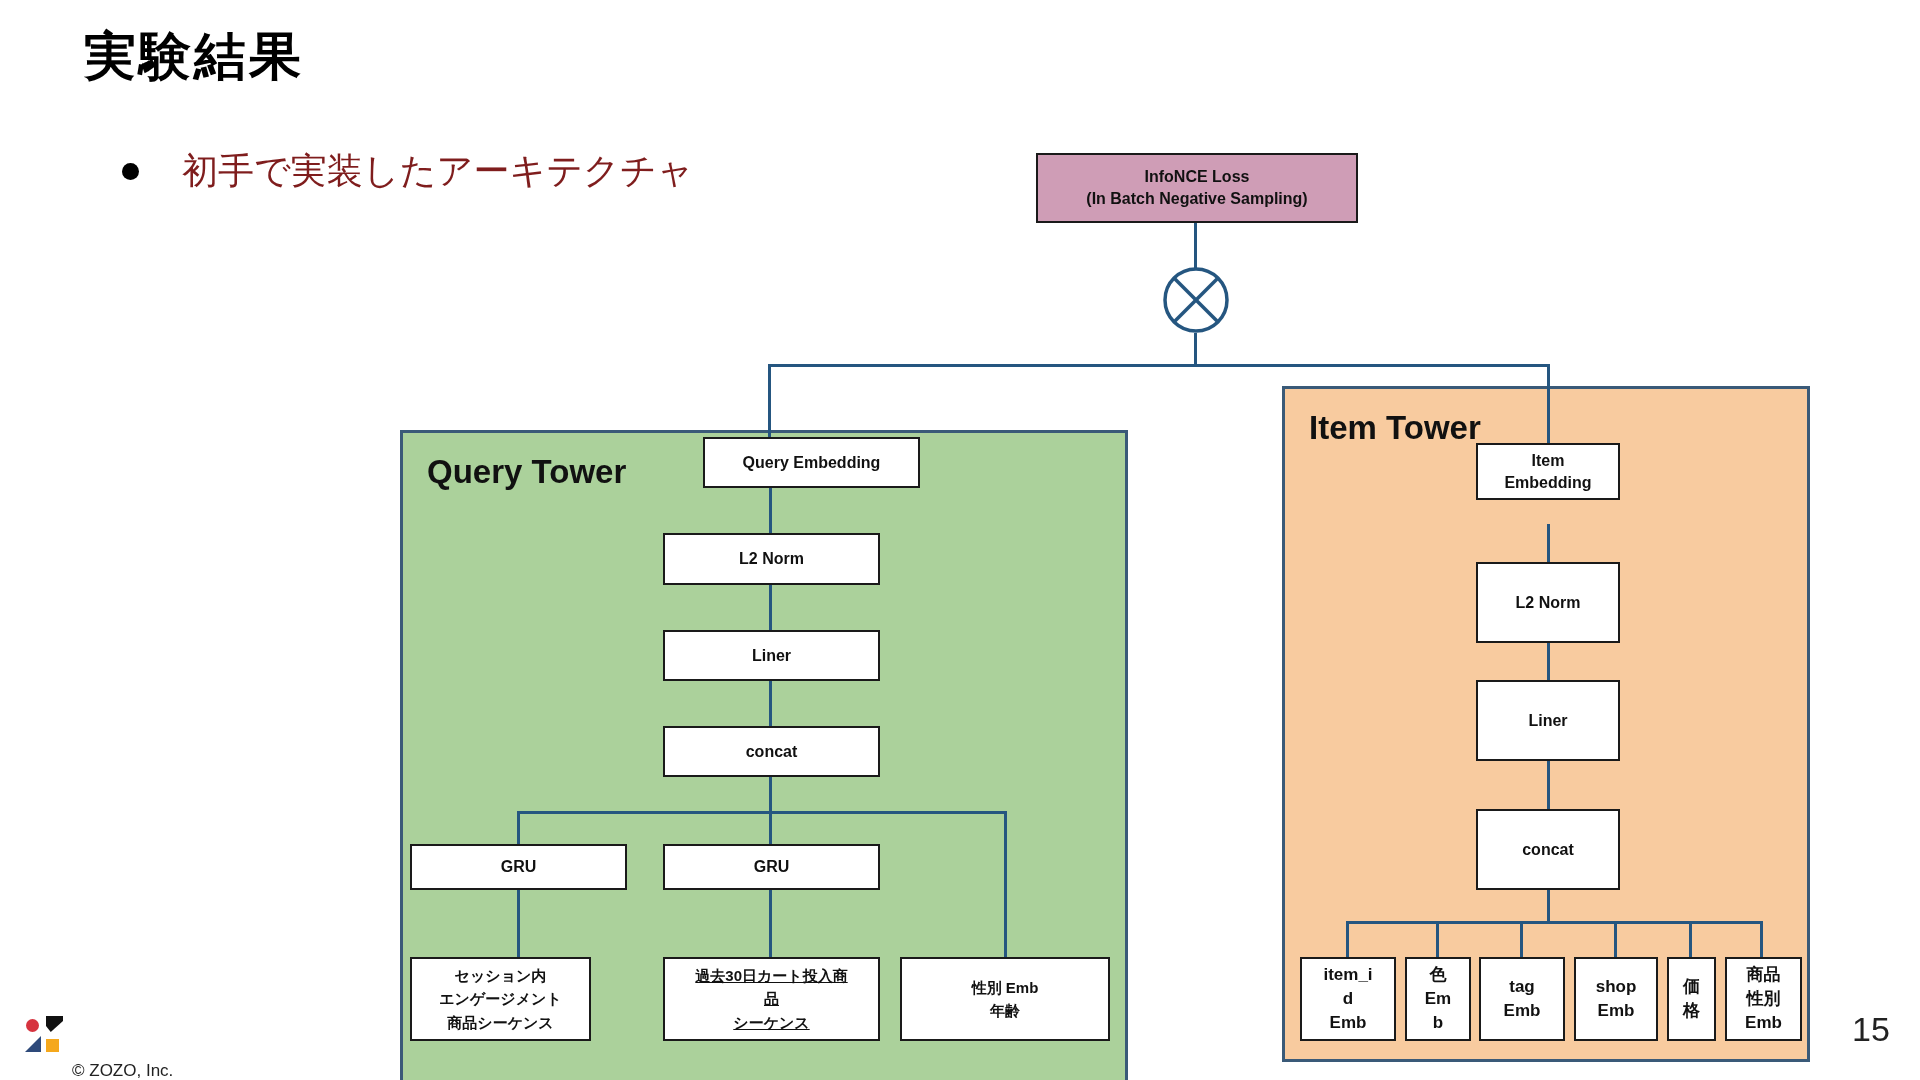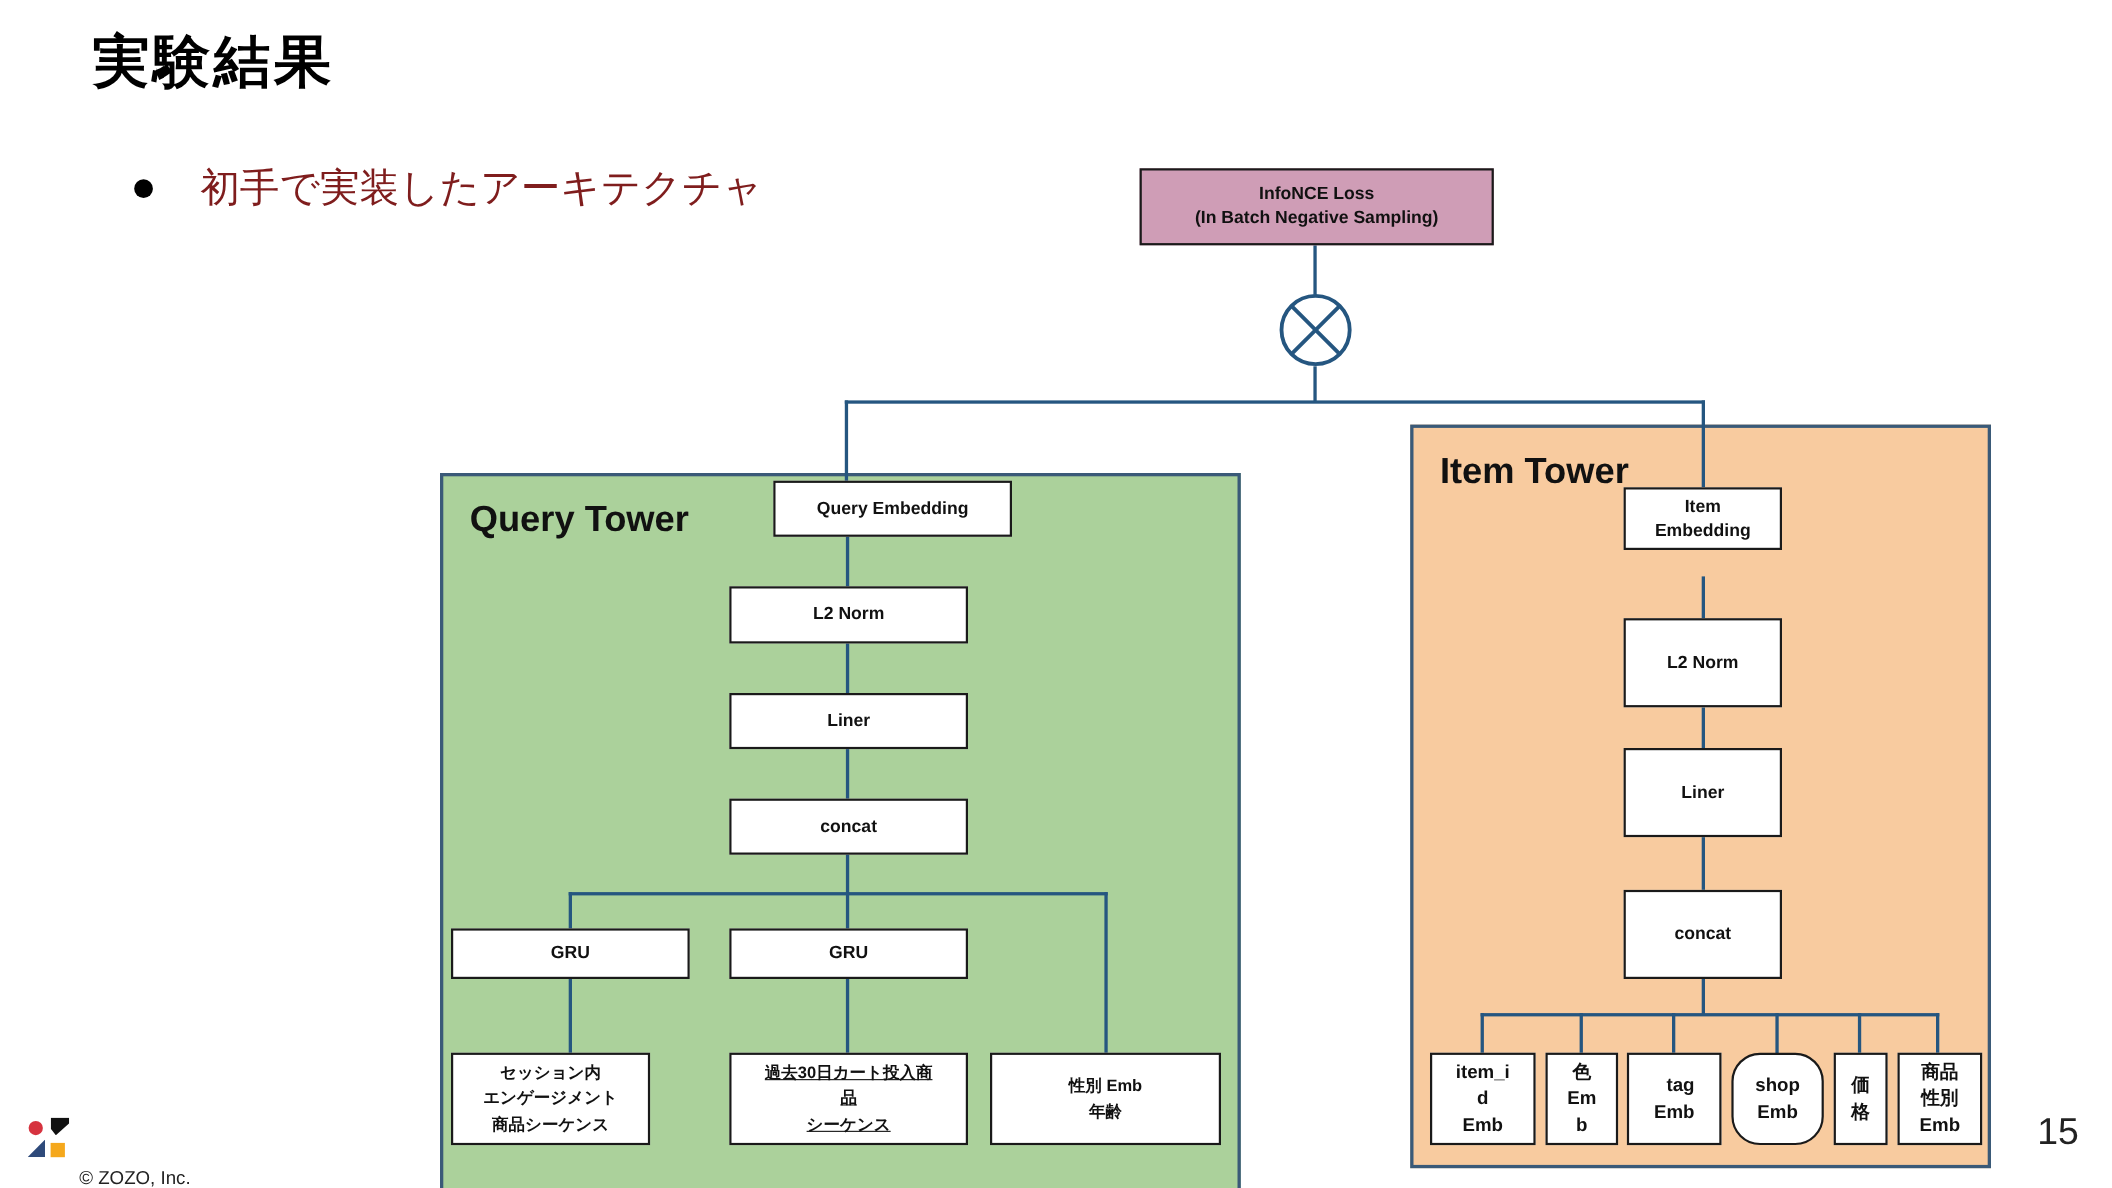--- a/index.html
+++ b/index.html
@@ -137,23 +137,23 @@
   <div class="node n-main" style="left:1476px; top:562px; width:144px; height:81px;">L2 Norm</div>
   <div class="node n-main" style="left:1476px; top:680px; width:144px; height:81px;">Liner</div>
   <div class="node n-main" style="left:1476px; top:809px; width:144px; height:81px;">concat</div>
 
   <div class="node n-small" style="left:1300px; top:957px; width:96px; height:84px;">item_i
 d
 Emb</div>
   <div class="node n-small" style="left:1405px; top:957px; width:66px; height:84px;">色
 Em
 b</div>
-  <div class="node n-small" style="left:1479px; top:957px; width:86px; height:84px;text-align:right;">tag
+  <div class="node n-small" style="left:1479px; top:957px; width:86px; height:84px;">tag
 Emb</div>
-  <div class="node n-small" style="left:1574px; top:957px; width:84px; height:84px;border-radius:26px;">shop
+  <div class="node n-small" style="left:1574px; top:957px; width:84px; height:84px;">shop
 Emb</div>
   <div class="node n-small" style="left:1667px; top:957px; width:49px; height:84px;">価
 格</div>
   <div class="node n-small" style="left:1725px; top:957px; width:77px; height:84px;">商品
 性別
 Emb</div>
 
   <div class="footer-logo">
     <div class="logo-red"></div>
     <div class="logo-black"></div>

